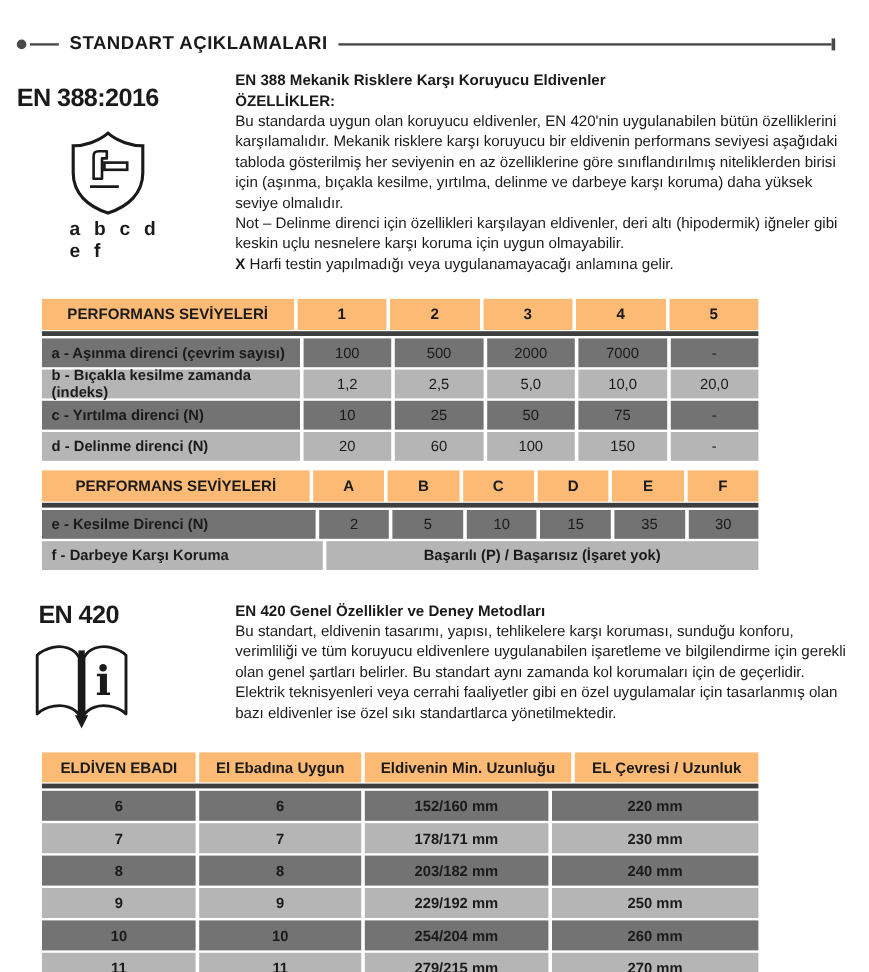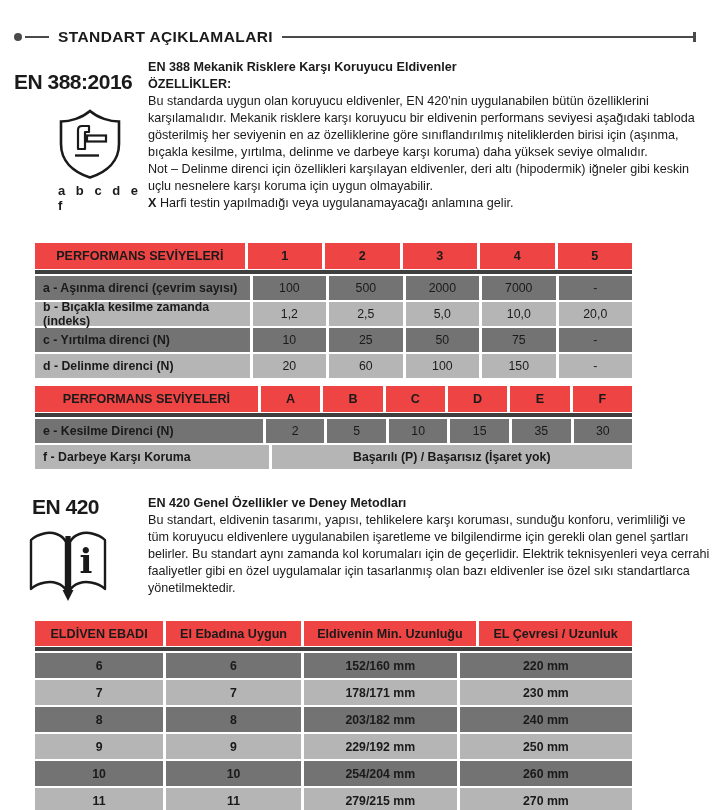--- a/index.html
+++ b/index.html
@@ -9,41 +9,41 @@
     color:#1a1a1a;overflow:hidden;position:relative;
   }
   
   .section-header{display:flex;align-items:center;margin:28px 28px 0 14px;}
   .hdr-dot{width:8px;height:8px;border-radius:50%;background:#4a4a4a;flex:0 0 auto;}
   .hdr-dash{width:24px;height:2px;background:#4a4a4a;margin-left:3px;flex:0 0 auto;}
   .hdr-title{font-size:15.5px;font-weight:bold;letter-spacing:.4px;margin:0 9px;white-space:nowrap;text-align:right;}
   .hdr-rule{flex:1;height:2px;background:#4a4a4a;}
   .hdr-tick{width:3px;height:10px;background:#4a4a4a;flex:0 0 auto;}
   
-  .block{display:flex;padding-left:14px;}
+  .block{display:flex;padding-left:14px;gap:48px;}
   .block-en388{margin-top:13px;}
   .block-en420{margin-top:26px;}
   .left-col{flex:0 0 134px;}
   .std-code{font-size:21px;font-weight:bold;letter-spacing:-0.5px;margin-top:11px;white-space:nowrap;}
   .std-code-420{margin-top:0;padding-left:18px;}
   .pictogram{display:block;margin:14px 0 0 44px;}
   .pictogram-book{margin:8px 0 0 14px;}
-  .picto-letters{font-size:13px;font-weight:bold;letter-spacing:3.5px;margin:3px 0 16px 44px;}
+  .picto-letters{font-size:16px;font-weight:bold;letter-spacing:3.5px;margin:3px 0 16px 44px;}
   .right-col{flex:1;padding-right:14px;font-size:12.6px;line-height:17px;}
   .para-heading{font-weight:bold;}
   .bold{font-weight:bold;}
   
   .tbl{width:597px;margin-left:35px;}
   .tbl-1{margin-top:14px;}
   .tbl-2{margin-top:8px;}
   .tbl-3{margin-top:14px;}
   .tr{display:flex;gap:3px;margin-top:2px;}
   .tr-head{margin-top:0;}
   .cell{display:flex;align-items:center;justify-content:center;height:24px;font-size:12.3px;}
-  .tr-head .cell{height:26px;font-weight:bold;font-size:12.6px;background:#ef4444;}
+  .tr-head .cell{height:26px;font-weight:bold;font-size:12.6px;background:#fdba74;}
   .cell-label{justify-content:flex-start;padding-left:8px;font-weight:bold;}
   .tr-head .cell-label{justify-content:center;padding-left:0;}
   .hdr-divider{height:4px;background:#3f3f3f;margin-top:1px;}
   .row-light .cell{background:#737373;}
   .row-dark .cell{background:#b5b5b5;}
   
   .t1-label{flex:0 1 36%;}
   .t1-val{flex:0 1 12.8%;}
   
   .t2-label{flex:0 1 38.5%;}

